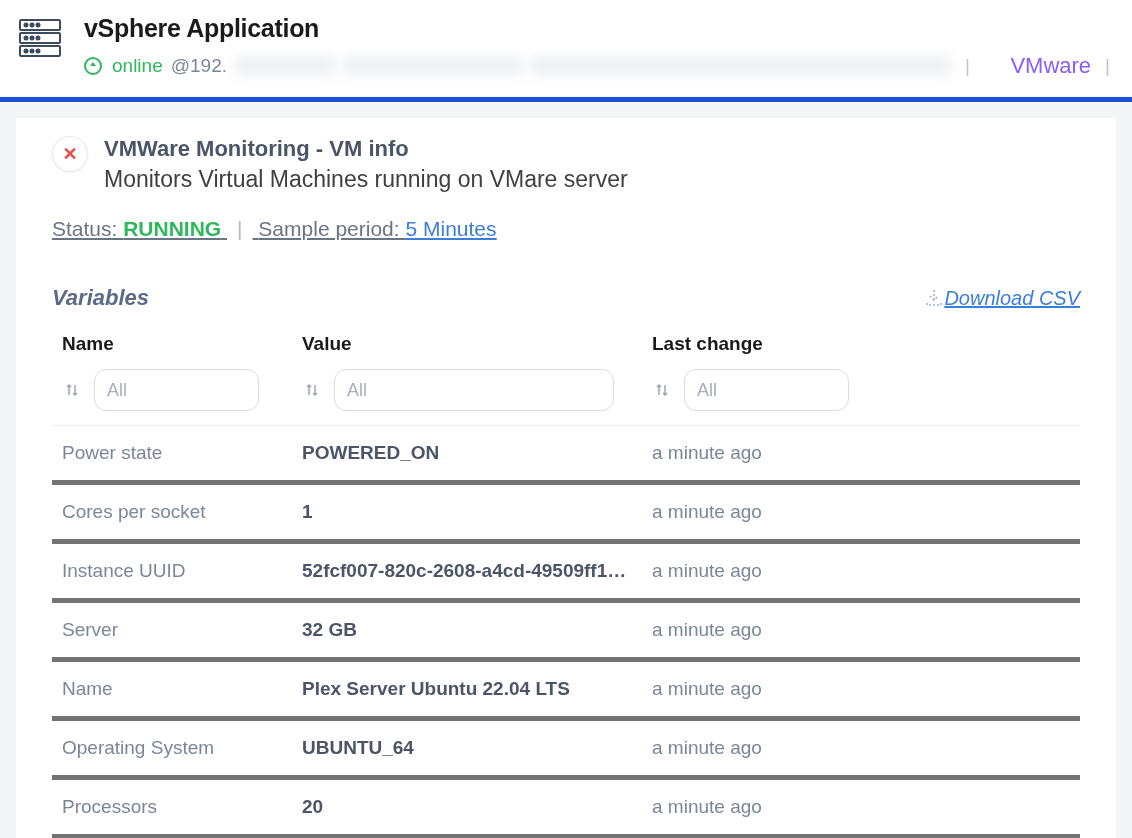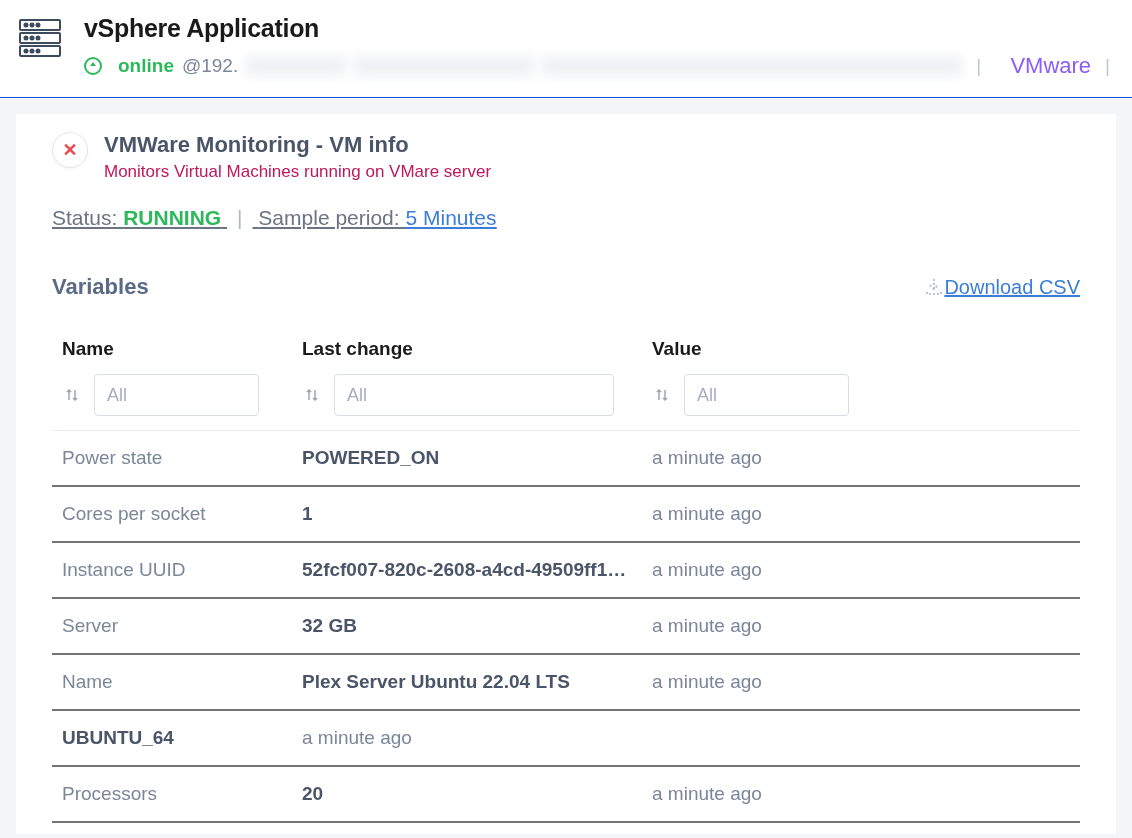--- a/index.html
+++ b/index.html
@@ -1,60 +1,60 @@
 <!DOCTYPE html>
 <html><head>
   <meta charset="utf-8">
   <style>
     * { margin: 0; padding: 0; box-sizing: border-box; }
     body { font-family: -apple-system, BlinkMacSystemFont, "Segoe UI", Helvetica, Arial, sans-serif; background: #f4f5f7; color: #3d4b5f; width: 1132px; }
     
-    .header { background: #fff; padding: 14px 16px 18px 16px; display: flex; align-items: flex-start; gap: 20px; border-bottom: 1px solid #1d4ed8; }
+    .header { background: #fff; padding: 14px 16px 18px 16px; display: flex; align-items: flex-start; gap: 20px; border-bottom: 5px solid #1d4ed8; }
     .server-icon svg { display: block; }
     .header-content { flex: 1; }
     .app-title { font-size: 25px; font-weight: 800; color: #1a1a1a; margin-bottom: 10px; letter-spacing: -0.3px; }
     .header-meta { display: flex; align-items: center; gap: 8px; font-size: 19px; }
-    .status-online { display: inline-flex; align-items: center; gap: 16px; color: #2eb85c; font-weight: 700; }
+    .status-online { display: inline-flex; align-items: center; gap: 10px; color: #2eb85c; font-weight: 400; }
     .status-online svg { width: 18px; height: 18px; }
     .ip-text { color: #7a8799; }
     .blur-strip { display: inline-block; height: 20px; background: #e5e7eb; border-radius: 2px; filter: blur(6px); opacity: 0.6; }
     .vmware-text { color: #8b5cf6; margin-left: auto; font-size: 22px; }
     .divider-v { color: #c0c6d0; margin: 0 6px; }
     
     .main { padding: 16px 0 0 0; }
     .card { background: #fff; margin: 0 16px; padding: 18px 36px 0 36px; min-height: 720px; }
     
     .section-header { display: flex; align-items: flex-start; gap: 16px; margin-bottom: 24px; }
     .close-btn { width: 36px; height: 36px; border-radius: 50%; background: #fff; border: 1px solid #e3e6eb; display: flex; align-items: center; justify-content: center; cursor: pointer; font-size: 18px; color: #e84c4c; font-weight: 700; flex-shrink: 0; box-shadow: 0 1px 3px rgba(0,0,0,0.05); }
     .section-title { font-size: 22px; font-weight: 700; color: #4a5568; margin-bottom: 4px; }
-    .section-desc { font-size: 17px; color: #be185d; }
+    .section-desc { font-size: 23px; color: #404040; }
     
     .status-line { padding-left: 0; font-size: 21px; color: #6b7483; margin-bottom: 6px; text-decoration: underline; }
     .status-line .label { color: #6b7483; }
     .status-running { color: #2eb85c; font-weight: 700; }
     .sep { color: #b0b7c3; margin: 0 10px; }
     .link { color: #3b7dd8; text-decoration: underline; text-decoration-color: #3b7dd8; cursor: pointer; }
     .bold-val { font-weight: 700; color: #3d4452; }
     
-    .variables-header { display: flex; align-items: center; justify-content: space-between; margin-top: 44px; margin-bottom: 38px; }
+    .variables-header { display: flex; align-items: center; justify-content: space-between; margin-top: 44px; margin-bottom: 22px; font-style: italic; }
     .variables-title { font-size: 22px; font-weight: 700; color: #5a6b85; }
     .download-csv { display: inline-flex; align-items: center; color: #3b7dd8; font-size: 20px; text-decoration: underline; cursor: pointer; }
     .download-csv svg { color: #9fb4d8; }
     
     .table { width: 100%; }
     .table-head { display: grid; grid-template-columns: 240px 350px 1fr; padding: 0 10px 14px 10px; }
     .th { font-size: 19px; font-weight: 700; color: #1a1a1a; }
     .filter-row { display: grid; grid-template-columns: 240px 350px 1fr; padding: 0 10px 14px 10px; border-bottom: 1px solid #e8ebf0; }
     .filter-cell { display: flex; align-items: center; gap: 12px; }
     .sort-icon { color: #9aa5b5; width: 20px; height: 20px; display: inline-flex; cursor: pointer; align-items: center; justify-content: center; }
-    .filter-input { height: 42px; border: 1px solid #d8dde5; border-radius: 4px; padding: 0 12px; font-size: 18px; color: #7a8799; width: 165px; }
+    .filter-input { height: 42px; border: 1px solid #d8dde5; border-radius: 12px; padding: 0 12px; font-size: 18px; color: #7a8799; width: 165px; }
     .filter-input.wide { width: 280px; }
     .filter-input::placeholder { color: #a5aebf; }
     
-    .table-body .row { display: grid; grid-template-columns: 240px 350px 1fr; padding: 16px 10px; border-bottom: 2px solid #737373; font-size: 19px; }
+    .table-body .row { display: grid; grid-template-columns: 240px 350px 1fr; padding: 16px 10px; border-bottom: 5px solid #737373; font-size: 19px; }
     .cell-name { color: #7a8799; }
     .cell-value { font-weight: 700; color: #4a5568; white-space: nowrap; overflow: hidden; text-overflow: ellipsis; padding-right: 20px; }
     .cell-time { color: #7a8799; }
   </style>
 </head>
 <body>
 
 <div class="header">
   <span class="server-icon">
     <svg width="48" height="48" viewBox="0 0 48 48" fill="none" stroke="#3d4b5f" stroke-width="2">
@@ -117,22 +117,22 @@
         <svg width="20" height="20" viewBox="0 0 20 20">
             <path d="M10 2 L10 12 M6 8 L10 12 L14 8 M3 15 L3 17 L17 17 L17 15" stroke="currentColor" stroke-width="1.6" fill="none" stroke-dasharray="2,2"></path>
           </svg>
         <span>Download CSV</span>
       </a>
     </div>
 
     <div class="table">
       <div class="table-head">
         <div class="th">Name</div>
+        <div class="th">Value</div>
         <div class="th">Last change</div>
-        <div class="th">Value</div>
       </div>
       <div class="filter-row">
         <div class="filter-cell">
           <span class="sort-icon">
               <svg width="16" height="16" viewBox="0 0 16 16">
                 <path d="M5 3 L5 13 M3 5 L5 3 L7 5 M11 3 L11 13 M9 11 L11 13 L13 11" stroke="#9aa5b5" stroke-width="1.5" fill="none"></path>
               </svg>
             </span>
           <input class="filter-input" placeholder="All" style="">
         </div>
@@ -173,20 +173,21 @@
             <div class="cell-name">Server</div>
             <div class="cell-value">32 GB</div>
             <div class="cell-time">a minute ago</div>
           </div>
           <div class="row">
             <div class="cell-name">Name</div>
             <div class="cell-value">Plex Server Ubuntu 22.04 LTS</div>
             <div class="cell-time">a minute ago</div>
           </div>
           <div class="row">
+            <div class="cell-name">Operating System</div>
             <div class="cell-value">UBUNTU_64</div>
             <div class="cell-time">a minute ago</div>
           </div>
           <div class="row">
             <div class="cell-name">Processors</div>
             <div class="cell-value">20</div>
             <div class="cell-time">a minute ago</div>
           </div>
         </div>
     </div>

